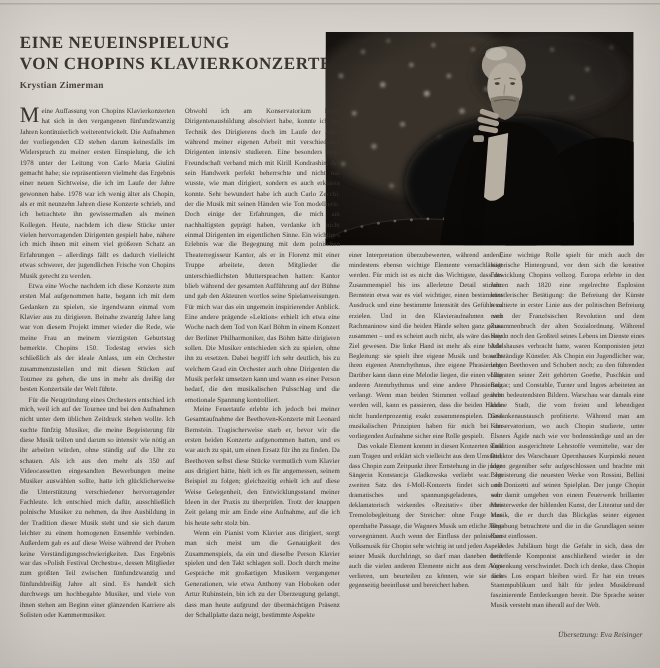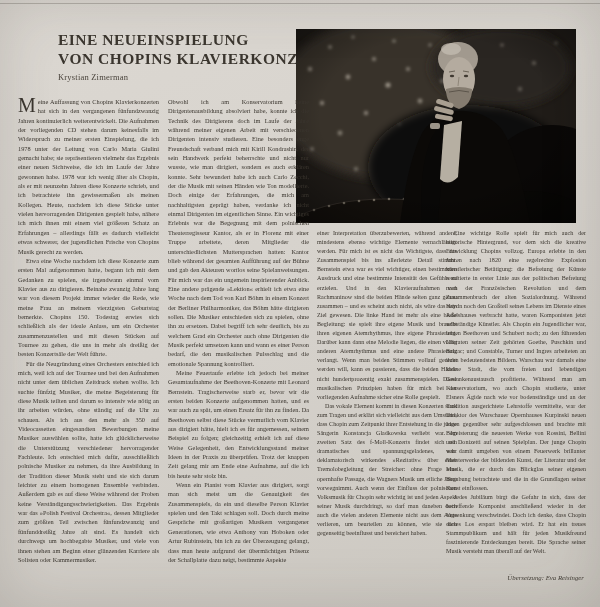--- a/index.html
+++ b/index.html
@@ -2,23 +2,23 @@
 <html lang="de"><head>
 <meta charset="utf-8">
 <style>
   html,body{margin:0;padding:0;background:#b8b4ad;}
   #page{
     position:relative;width:600px;height:607px;overflow:hidden;
     background:linear-gradient(160deg,#dcd8d2 0%,#d6d2cc 50%,#cbc7c0 100%);
     font-family:"Liberation Serif", serif;
   }
   .topline{position:absolute;top:3px;left:0;width:600px;height:1px;background:rgba(110,104,96,.38);}
-  .title-block{position:absolute;left:18px;top:30px;color:#3b362f;margin-left:40px;}
+  .title-block{position:absolute;left:18px;top:30px;color:#3b362f;}
   .title-line{font-size:15.5px;font-weight:bold;letter-spacing:.5px;line-height:19px;white-space:nowrap;}
-  .byline{margin-top:4px;font-size:8.5px;color:#4a443c;letter-spacing:.2px;}
+  .byline{margin-top:4px;font-size:8.5px;color:#4a443c;letter-spacing:.2px;font-weight:bold;}
   .photo{position:absolute;left:296px;top:29px;width:280px;height:194px;filter:blur(.3px);}
   .col{
     position:absolute;width:141px;color:#3a352e;font-size:6.3px;line-height:9.35px;
     text-align:justify;overflow:hidden;hyphens:auto;-webkit-hyphens:auto;
   }
   #col1{left:18px;top:97px;height:492px;}
   #col2{left:168px;top:97px;height:492px;}
   #col3{left:317px;top:229px;width:140px;height:352px;font-size:6.1px;line-height:9.1px;}
   #col4{left:446px;top:229px;width:140px;height:340px;font-size:6.1px;line-height:9.1px;}
   .col p{margin:0;text-indent:8px;}

